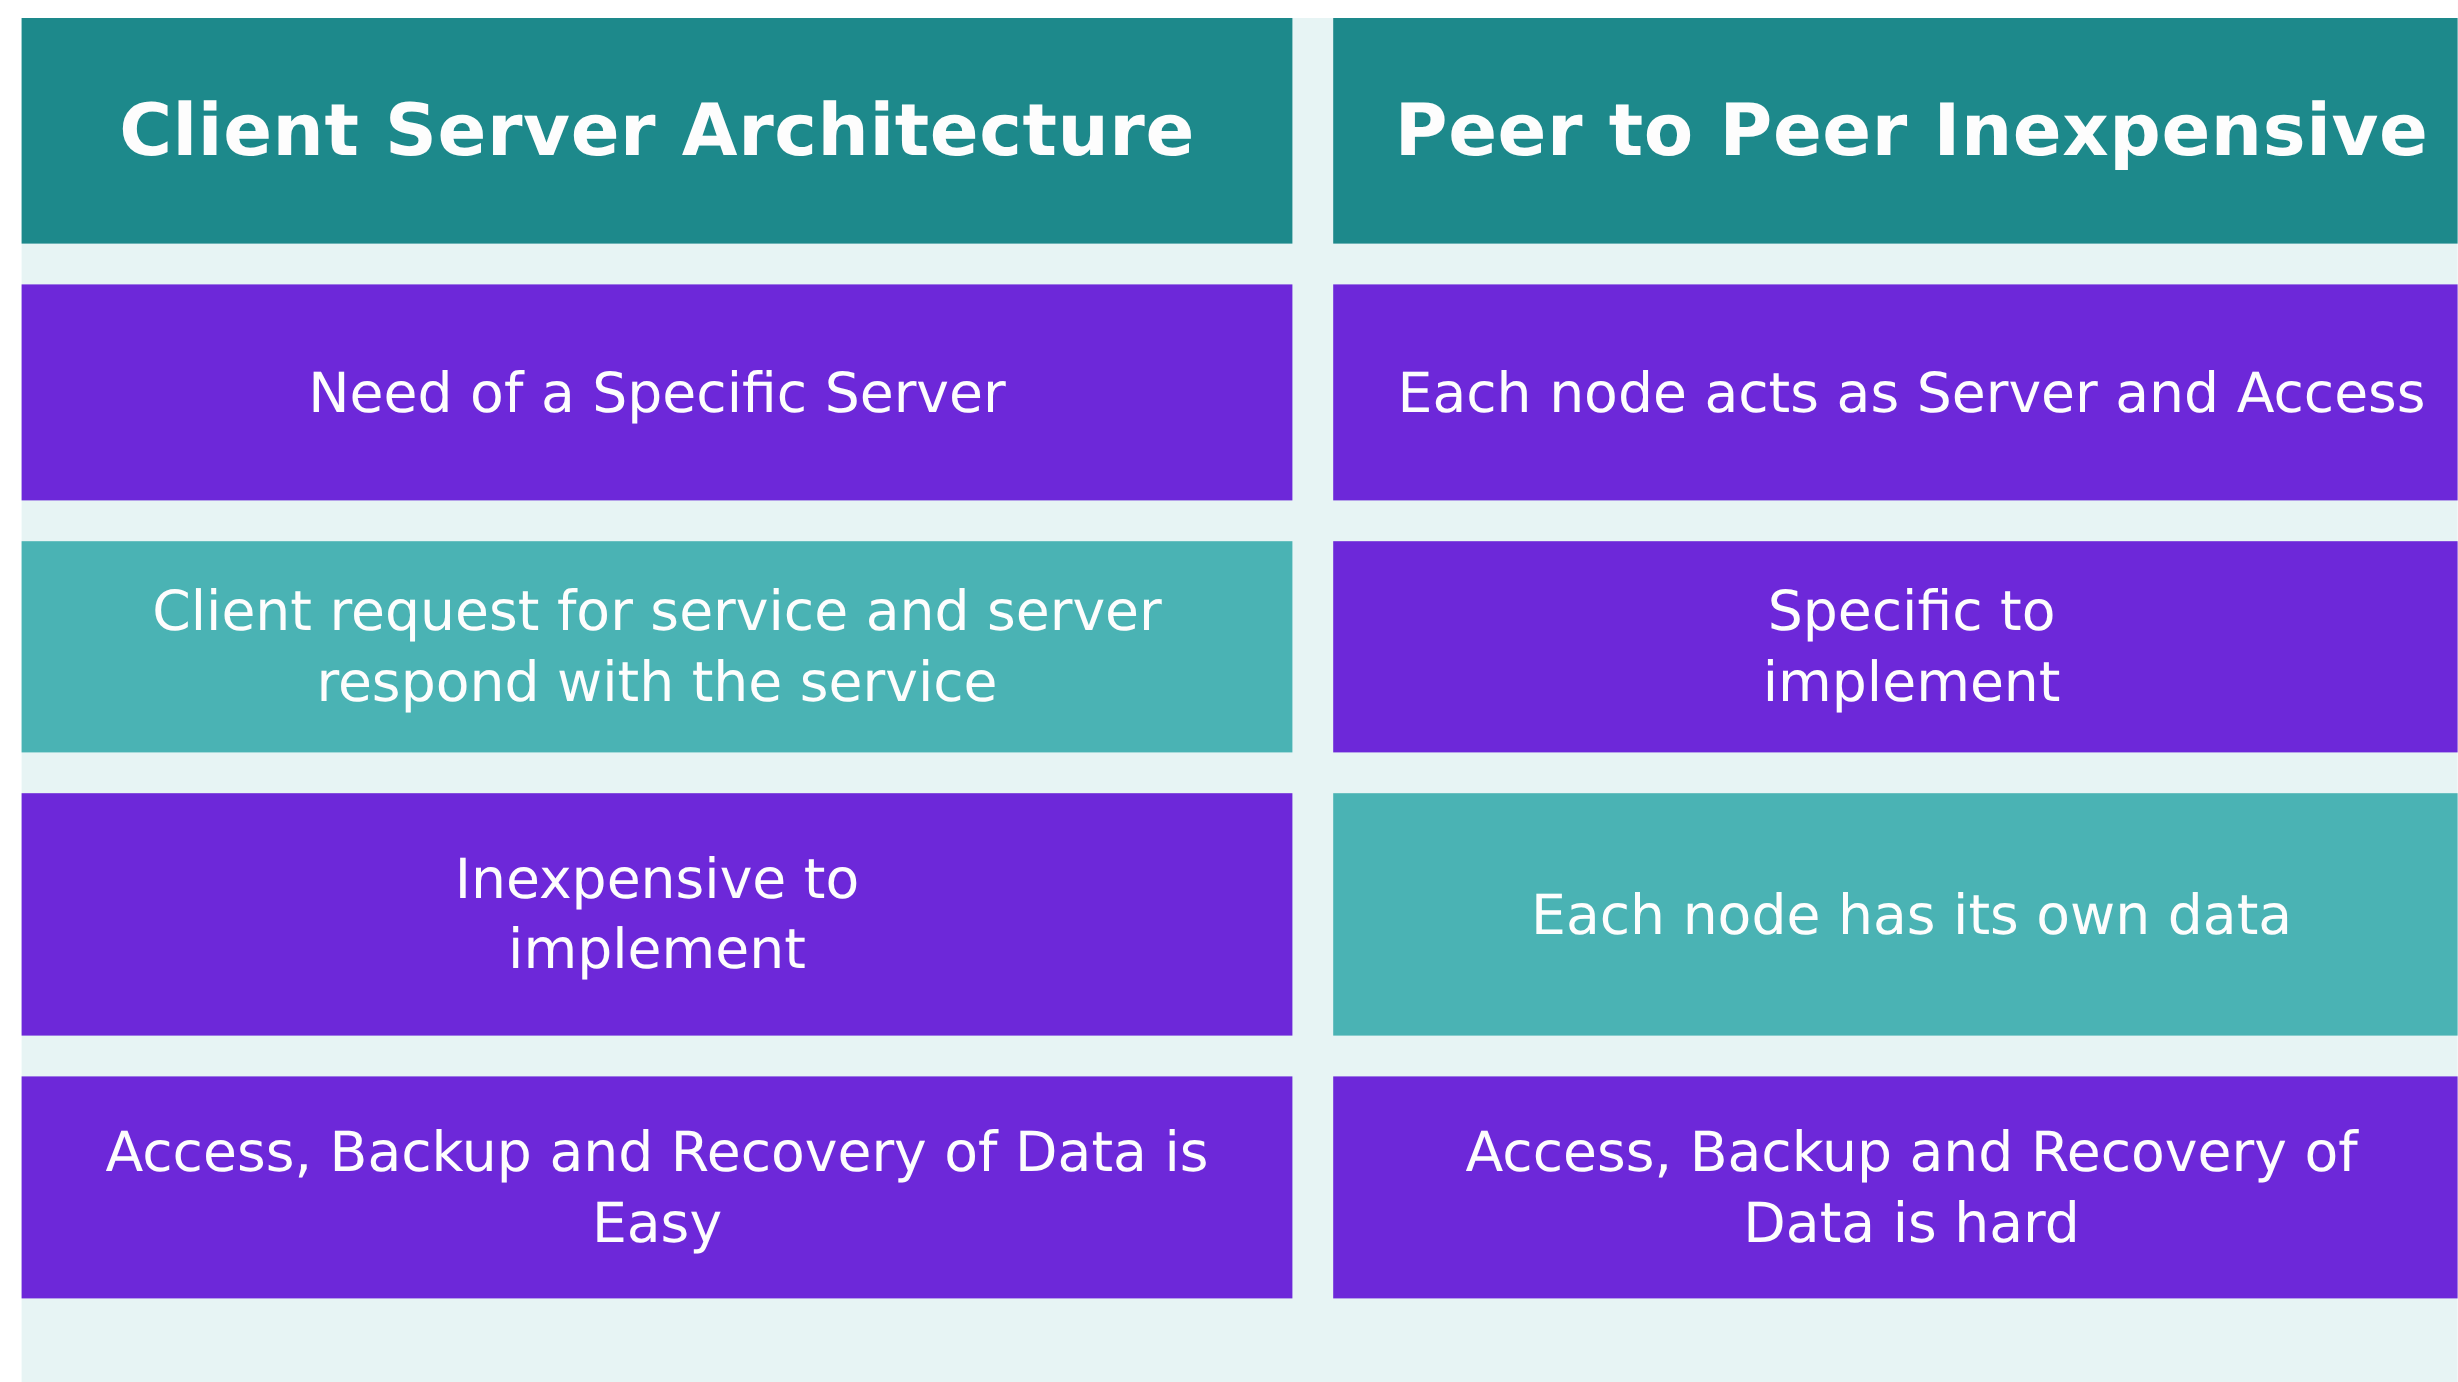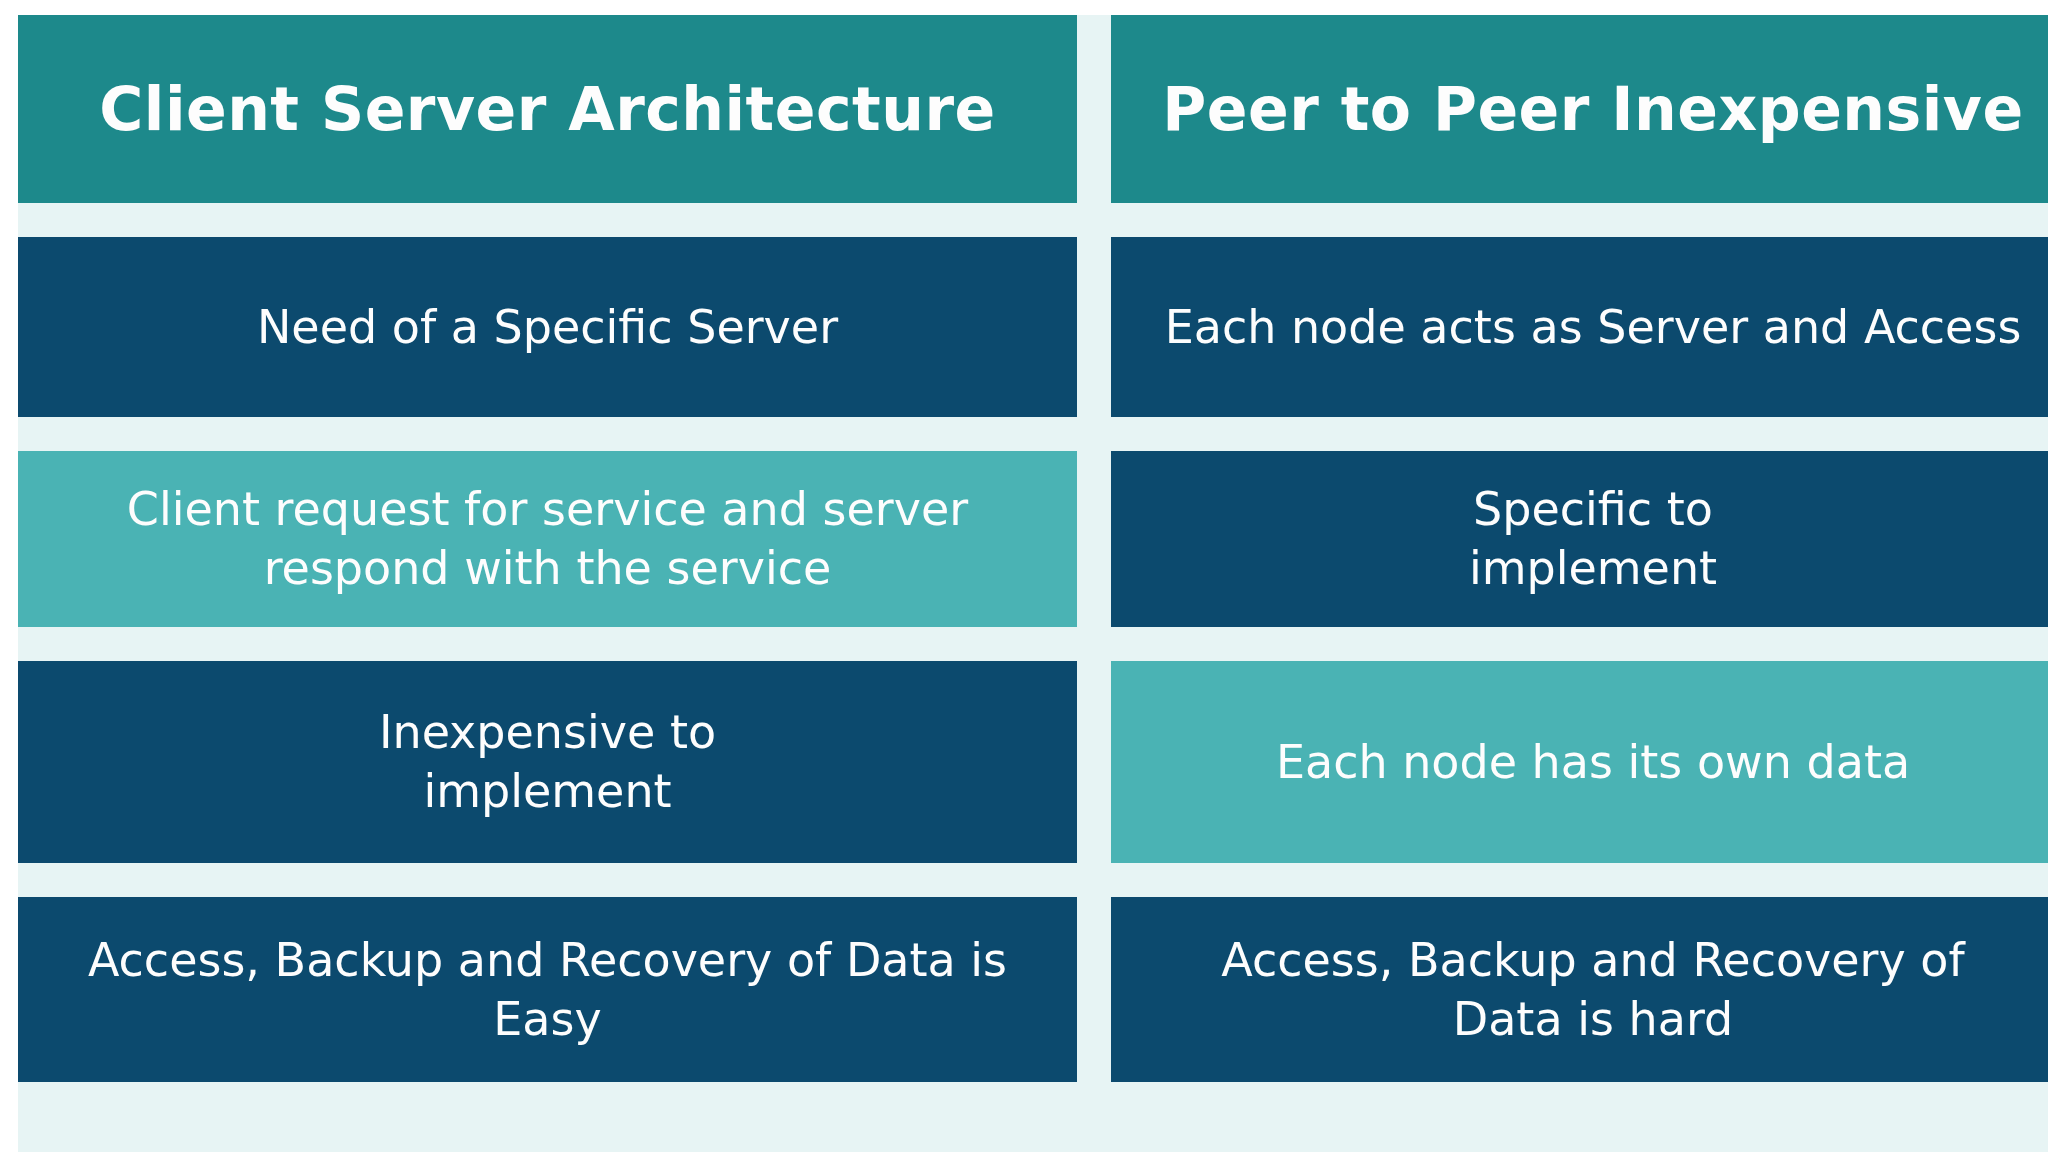--- a/index.html
+++ b/index.html
@@ -40,21 +40,21 @@
     line-height: 1.28;
     padding: 0 10px;
     box-sizing: border-box;
   }
   .cell.header {
     background: #1d898b;
     font-weight: bold;
     font-size: 60px;
     letter-spacing: 0.5px;
   }
-  .cell.odd  { background: #0c4a6e; }
+  .cell.odd  { background: #6d28d9; }
   .cell.even { background: #4ab3b4; }
 </style>
 </head>
 <body>
 
 <div class="page">
   <div class="comparison-table">
 
     <div class="cell header">Client Server Architecture</div>
     <div class="cell header">Peer to Peer Inexpensive</div>

